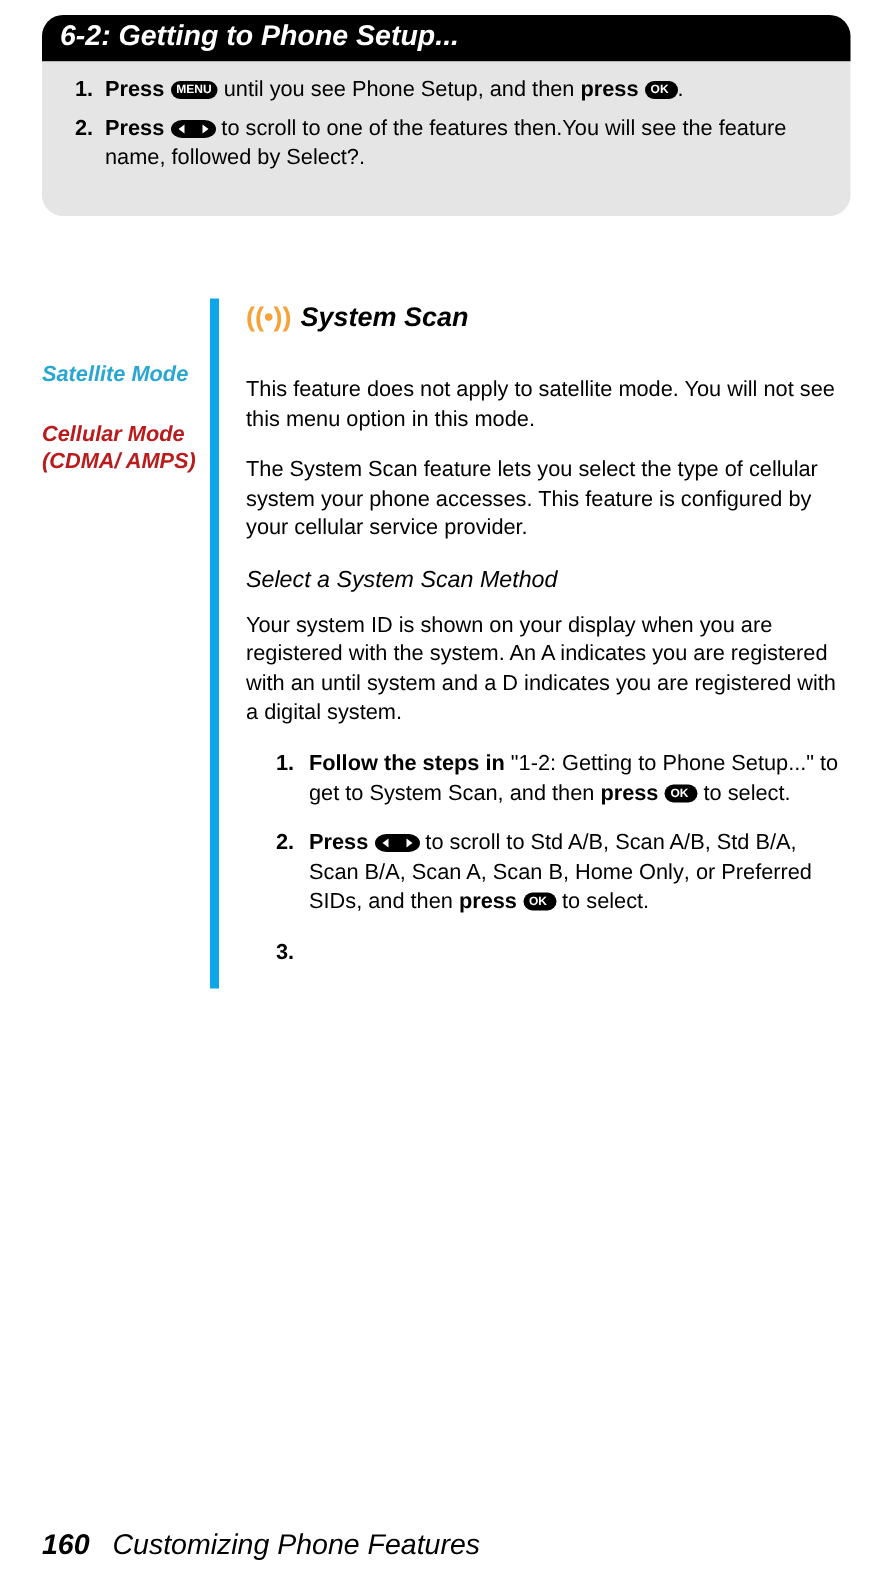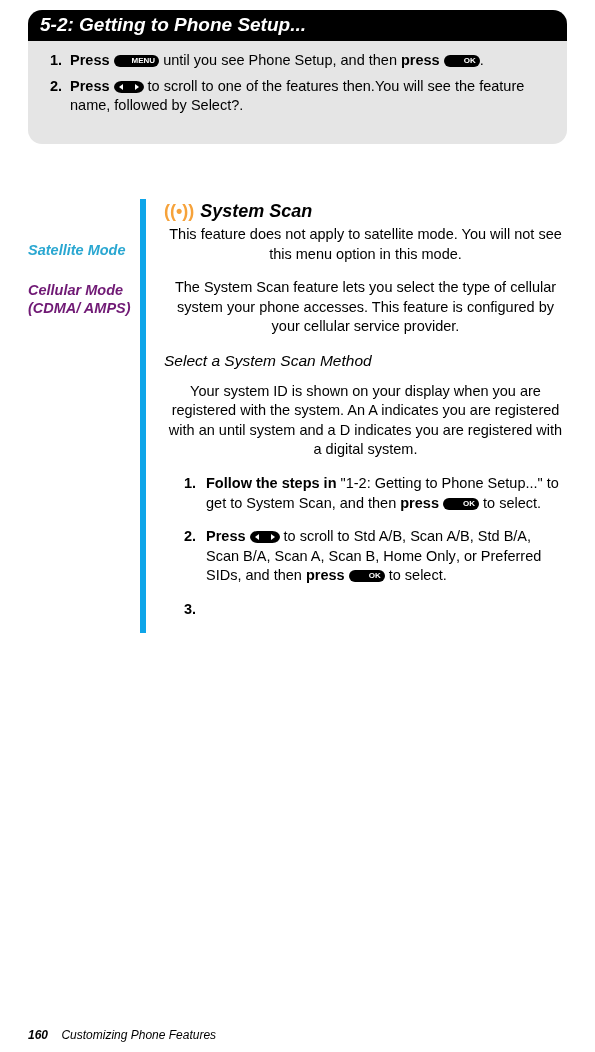--- a/index.html
+++ b/index.html
@@ -50,27 +50,27 @@
     letter-spacing: 0;
   }
   .bold { font-weight: bold; }
   .btn-oval {
     display:inline-block;
     background:#000;
     color:#fff;
     border-radius:10px;
     font-size:8px;
     font-weight:bold;
-    padding:2px 4px 2px 18px;
+    padding:2px 4px 2px 4px;
     line-height:1;
     vertical-align: middle;
     font-style: normal;
     font-family: Helvetica, Arial, sans-serif;
     min-width:14px;
-    text-align:right;
+    text-align:left;
   }
   .btn-scroll {
     display:inline-block;
     background:#000;
     color:#fff;
     border-radius:50%/100%;
     width:30px;
     height:12px;
     vertical-align:middle;
     position:relative;
@@ -117,41 +117,41 @@
     border-right: 6px solid #0ea5e9;
     padding-right:4px;
   }
   .sidebar-label {
     font-weight:bold;
     font-style:italic;
     font-size:14.5px;
     line-height:1.25;
   }
   .sat { color:#2aa7d1; margin-top:42px;}
-  .cell { color:#701a75; margin-top:22px;}
+  .cell { color:#b91c1c; margin-top:22px;}
   .main {
     flex:1;
     padding-left:18px;
     font-size:14.5px;
     line-height:1.35;
   }
   .antenna-icon {
     color:#f6a23a;
     font-weight:bold;
     font-size:18px;
     margin-right:6px;
     font-style:normal;
   }
   .section-head {
     font-weight:bold;
     font-style:italic;
     font-size:18px;
-    margin-bottom:2px;
-  }
-  .para { margin-bottom:14px;text-align:center; }
+    margin-bottom:28px;
+  }
+  .para { margin-bottom:14px; }
   .subhead {
     font-weight:normal;
     font-style:italic;
     font-size:15.5px;
     margin: 6px 0 10px 0;
   }
   .steps {
     margin-left:20px;
   }
   .steps .step {
@@ -160,31 +160,31 @@
   }
   .steps .step .n {
     font-weight:bold;
     width:22px;
     flex:none;
   }
   .footer {
     position:absolute;
     bottom:20px;
     left:28px;
-    font-size:12px;
+    font-size:19px;
   }
   .footer .pnum { font-weight:bold; font-style:italic; }
   .footer .ptitle { font-style:italic; margin-left:10px; }
 </style>
 </head>
 <body>
 <div class="page">
 
 <div class="black-box">
-  <span>5-2: Getting to Phone Setup...</span>
+  <span>6-2: Getting to Phone Setup...</span>
 </div>
 <div class="grey-box">
   <div class="item">
     <div class="num">1.</div>
     <div>
       <span class="bold">Press</span>
       <span class="btn-oval">MENU</span><span> until you see </span><span class="lcd">Phone Setup</span><span>, and then </span><span class="bold">press</span>
       <span class="btn-oval">OK</span><span>.</span>
     </div>
   </div>

